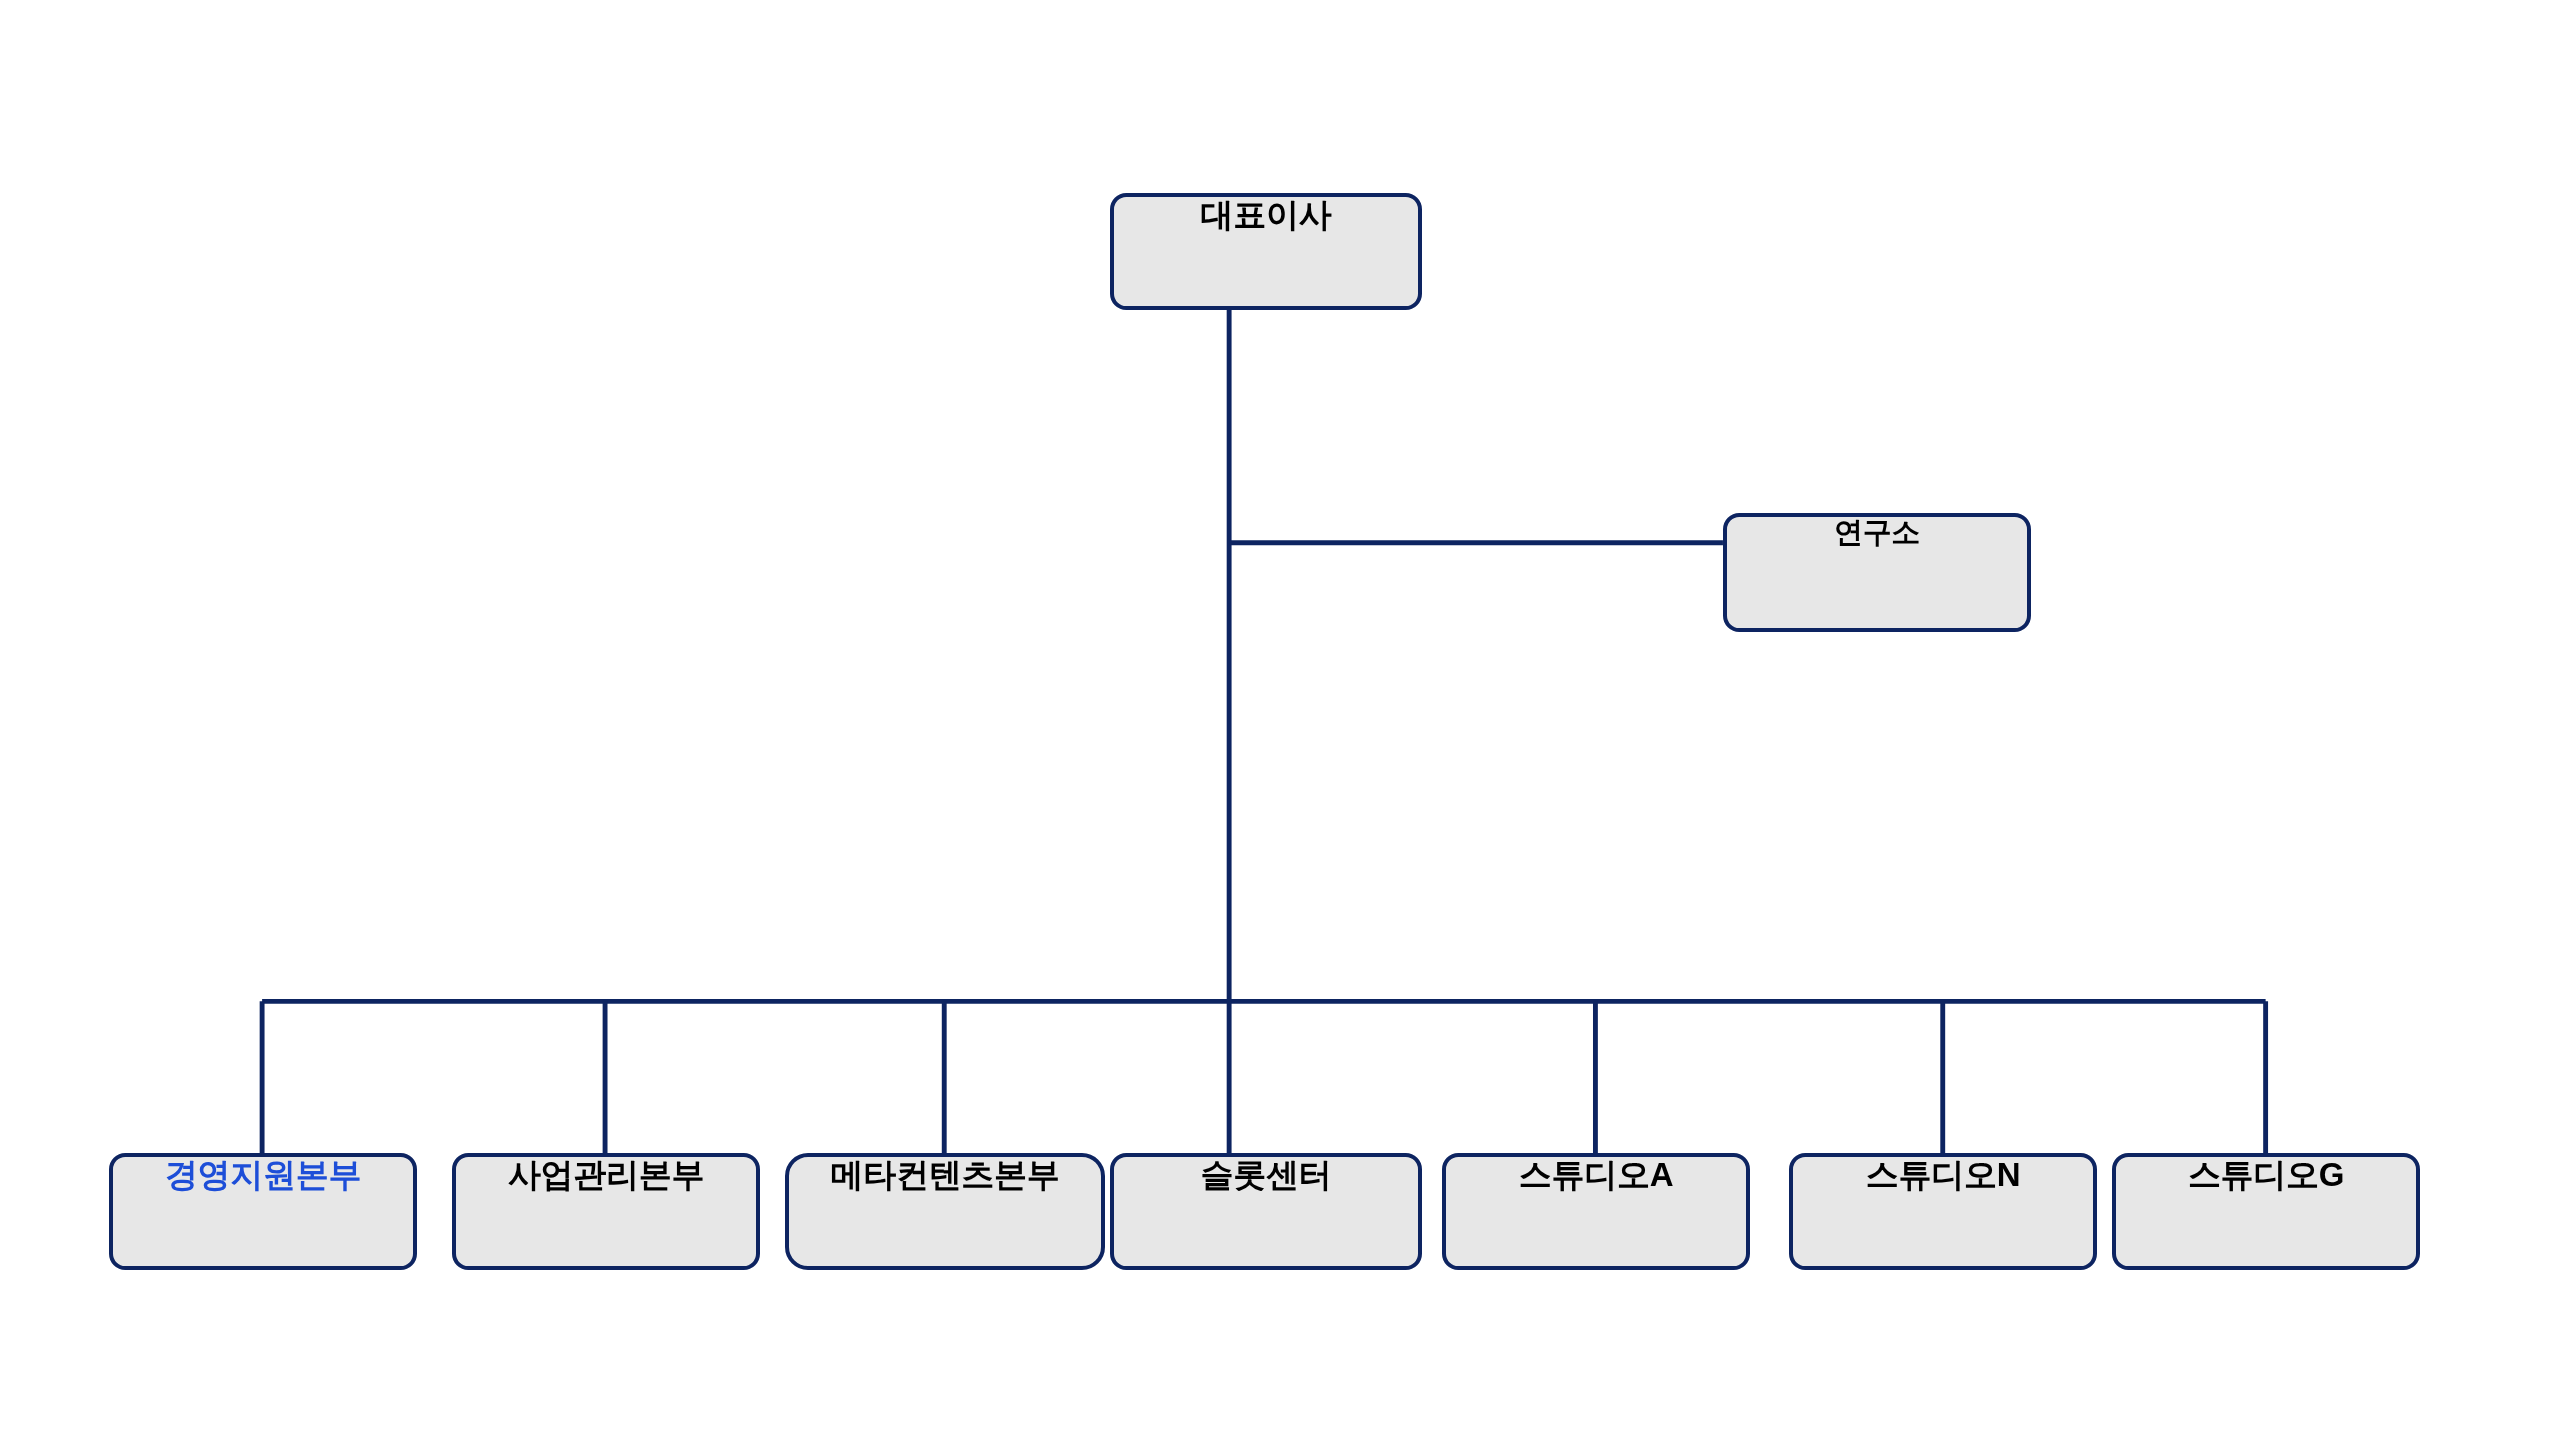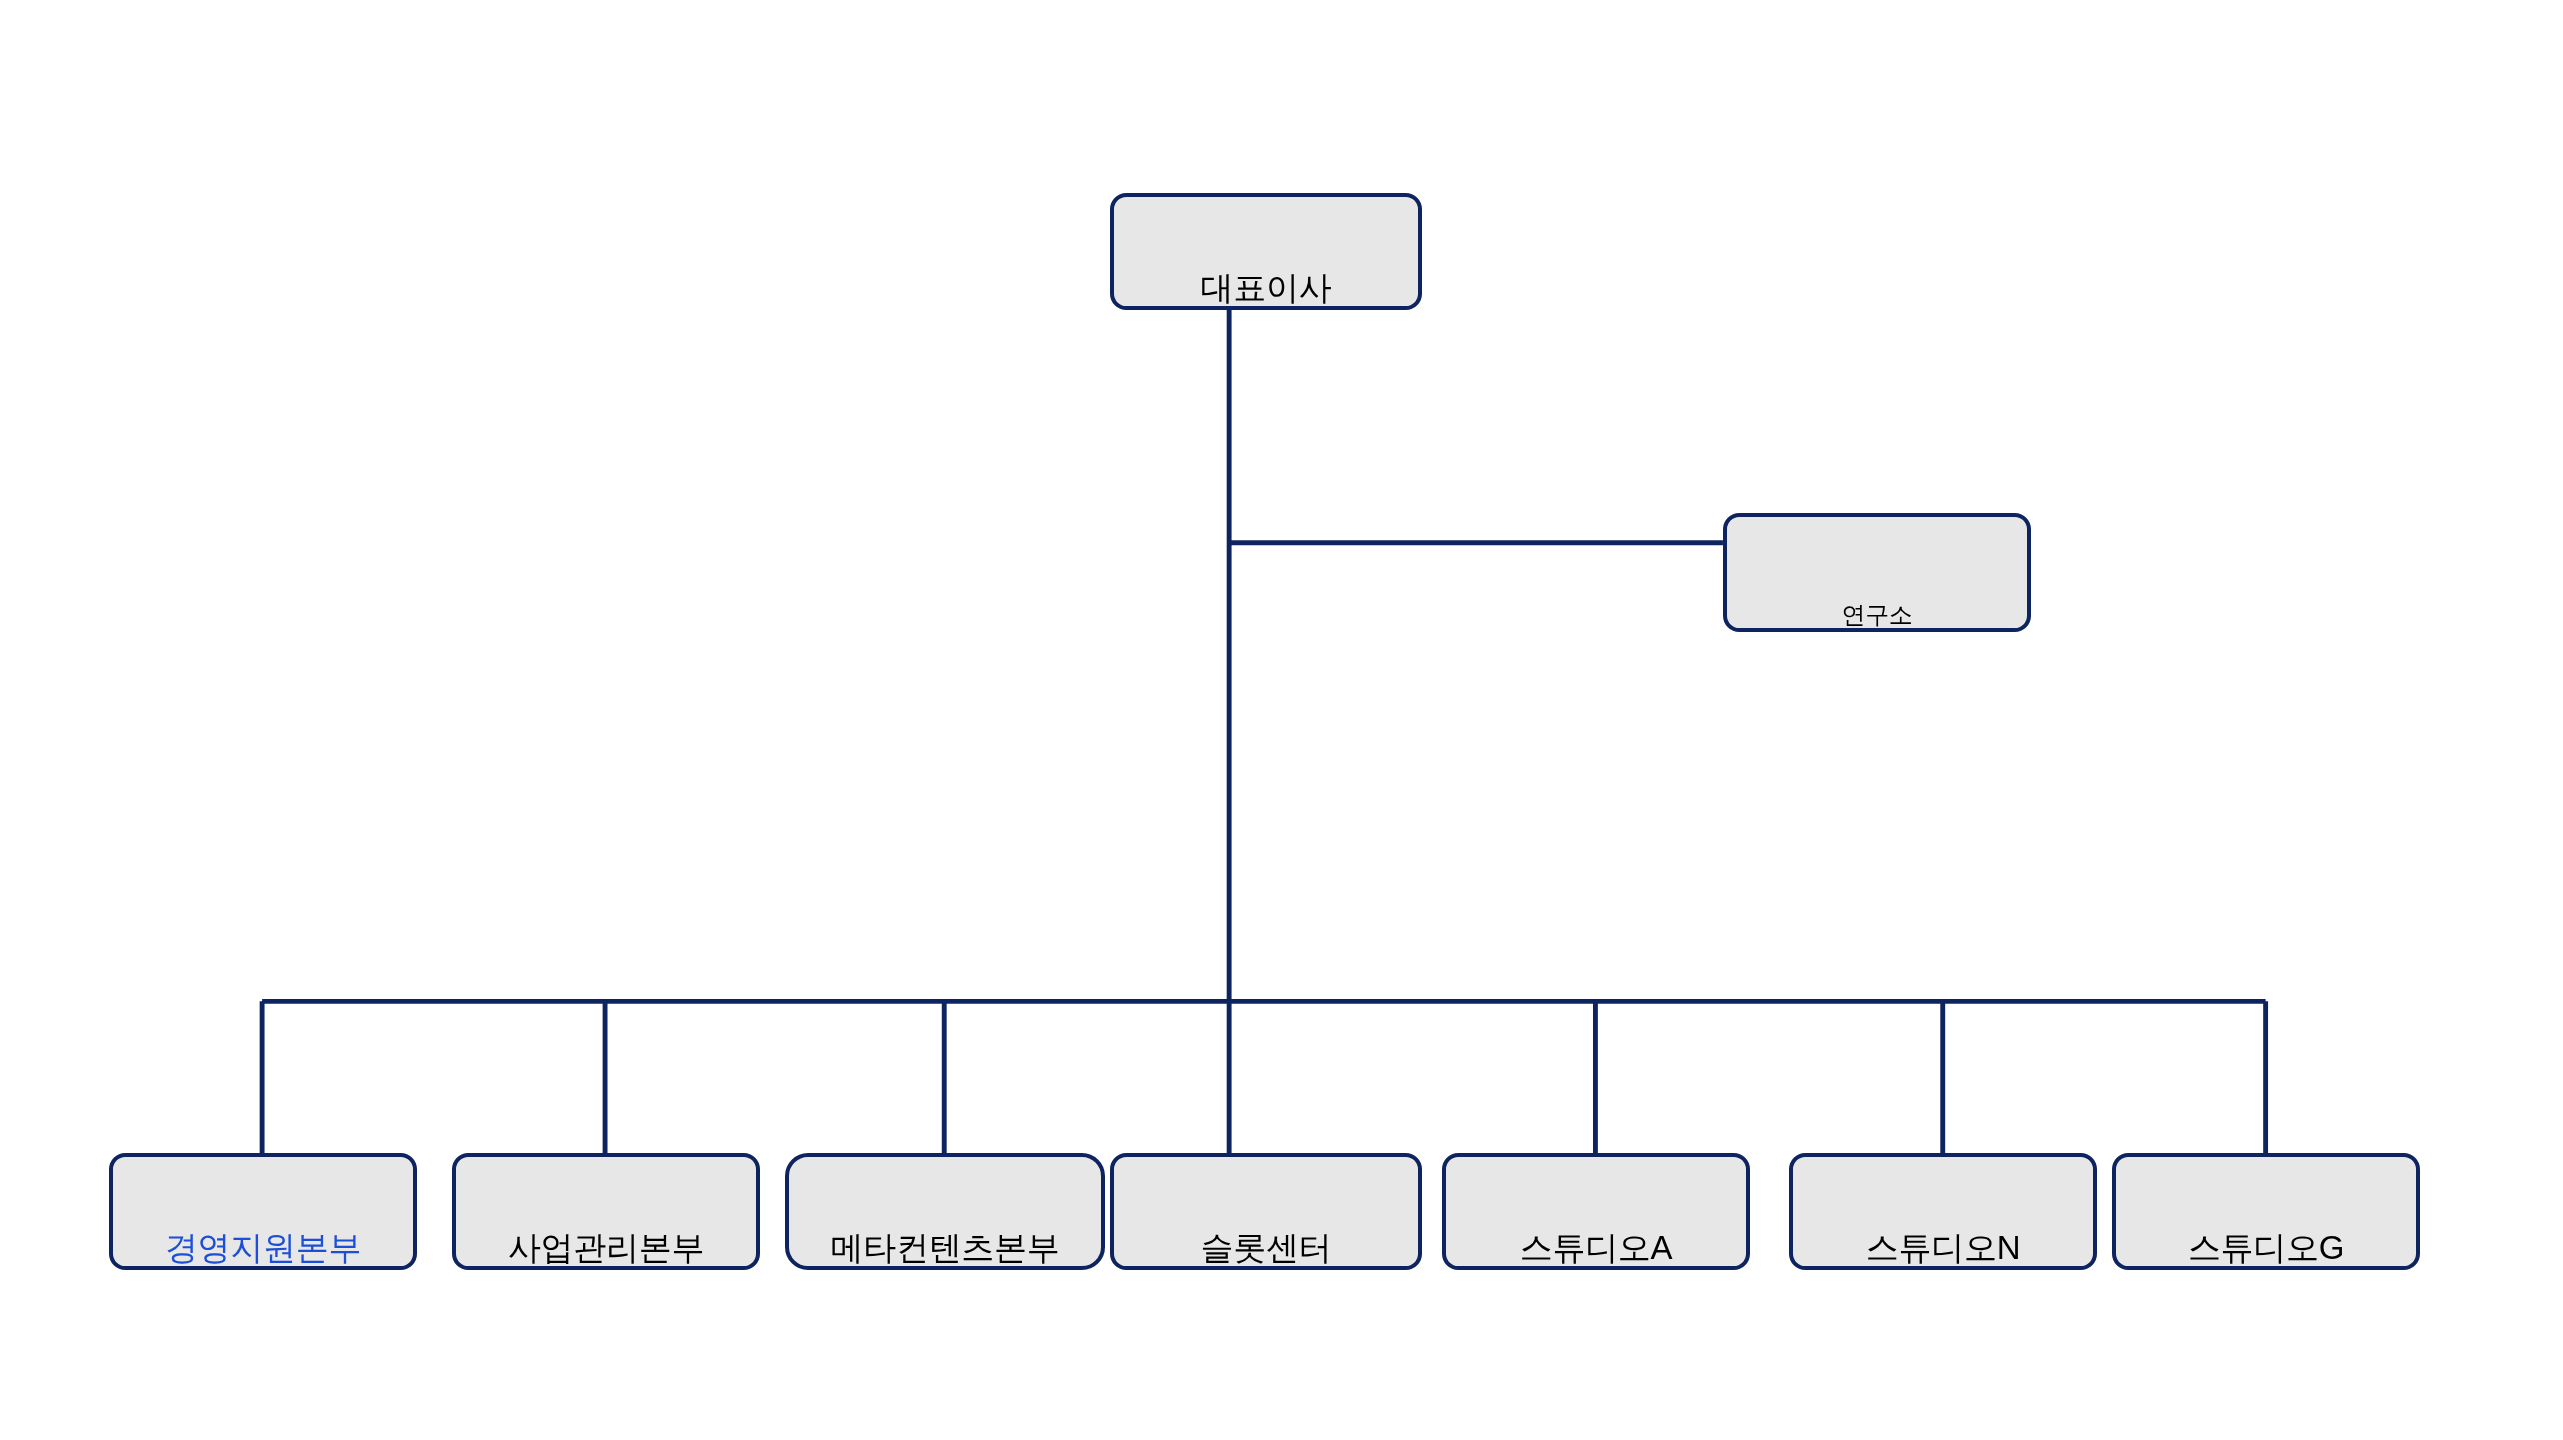--- a/index.html
+++ b/index.html
@@ -28,37 +28,37 @@
     pointer-events: none;
   }
   
   .org-node {
     position: absolute;
     box-sizing: border-box;
     background: #e7e7e7;
     border: 4.9px solid #0d2461;
     border-radius: 16.3px;
     display: flex;
-    align-items: flex-end;
+    align-items: flex-start;
     justify-content: center;
     text-align: center;
     color: #000000;
-    font-weight: normal;
+    font-weight: bold;
     letter-spacing: -0.3px;
     line-height: 1.1;
     white-space: nowrap;
     z-index: 2;
   }
   .org-node .node-label {
     display: block;
     padding: 0 4.3px;
   }
   
   .lvl-root   { font-size: 33px; }
-  .lvl-staff  { font-size: 24px; }
+  .lvl-staff  { font-size: 29px; }
   .lvl-unit   { font-size: 33px; }
 </style>
 </head>
 <body>
 
 <div id="org-stage" style="background: rgb(255, 255, 255);">
 
   <svg id="connector-layer" viewBox="0 0 4723 2655" width="2563" height="1441" xmlns="http://www.w3.org/2000/svg" aria-hidden="true">
     <g id="connector-group" stroke="#0d2461" stroke-width="9" fill="none" stroke-linecap="butt">
         <line x1="2265" y1="570" x2="2265" y2="1845"></line>

